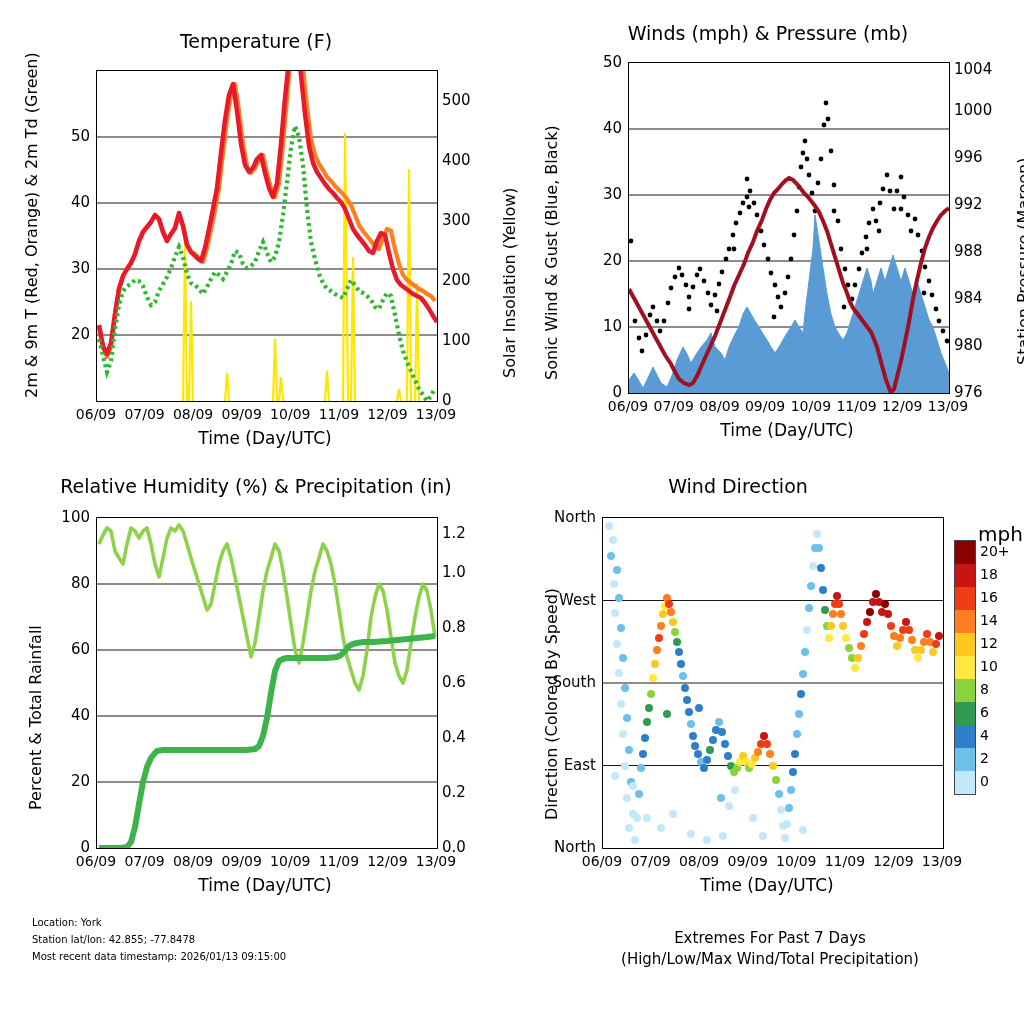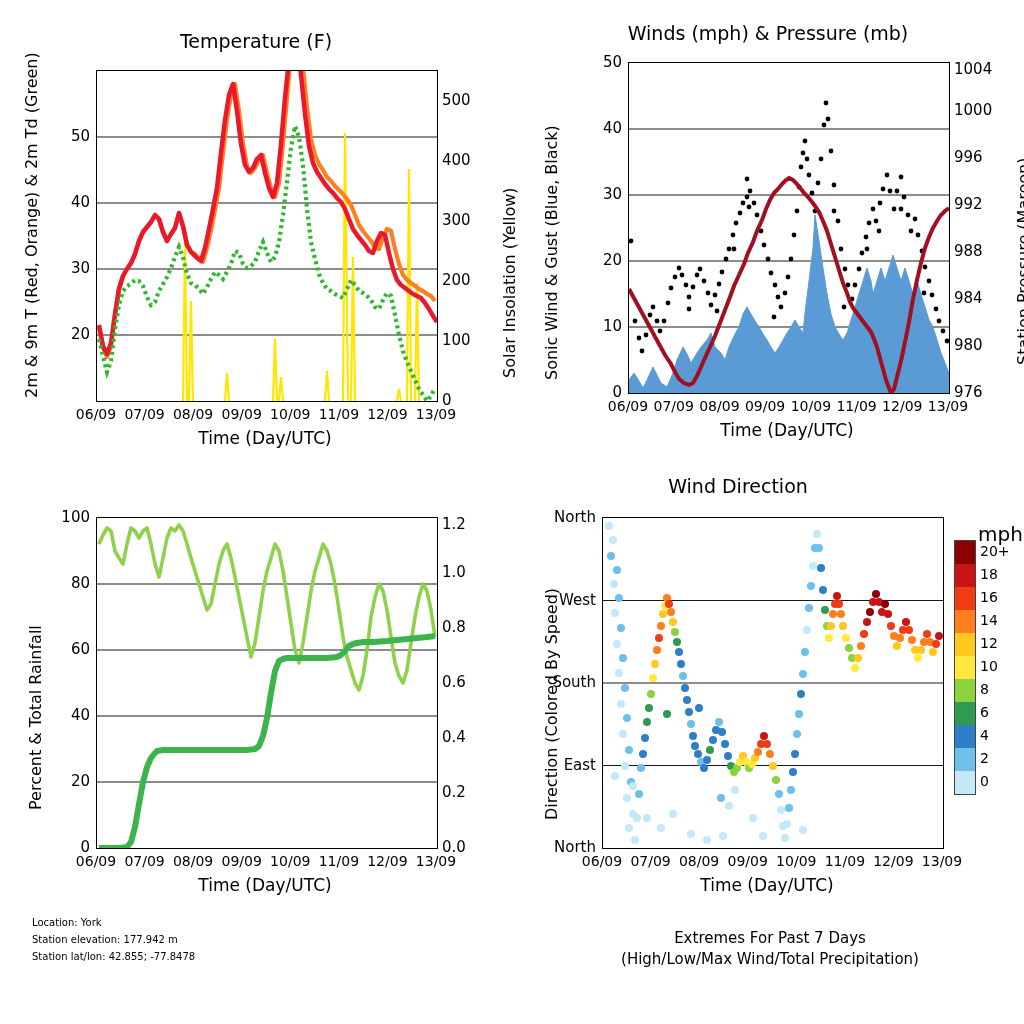--- a/index.html
+++ b/index.html
@@ -269,20 +269,21 @@
     <div class="tickX" style="left:228.6px;">11/09</div>
     <div class="tickX" style="left:274.3px;">12/09</div>
     <div class="tickX" style="left:320px;">13/09</div>
   </div>
   <div class="xlabel" style="top:420px;left:60px;width:430px;">Time (Day/UTC)</div>
   <div class="ylabel left" style="left:30px;top:380px;">Sonic Wind &amp; Gust (Blue, Black)</div>
   <div class="ylabel right" style="left:502px;top:365px;">Station Pressure (Maroon)</div>
 </div>
 
 <div class="panel" style="left:0;top:455px;width:512px;height:460px;">
+  <div class="ptitle" style="top:20px;left:0;">Relative Humidity (%) &amp; Precipitation (in)</div>
   <div class="plotbox" style="left:96px;top:62px;width:340px;height:330px;">
     <svg width="340" height="330" viewBox="0 0 340 330">
       <g stroke="#000" stroke-width="1" opacity=".9">
         <line x1="0" y1="264" x2="340" y2="264"></line>
         <line x1="0" y1="198" x2="340" y2="198"></line>
         <line x1="0" y1="132" x2="340" y2="132"></line>
         <line x1="0" y1="66" x2="340" y2="66"></line>
       </g>
 
       <polyline fill="none" stroke="#8ed14b" stroke-width="3.6" stroke-linejoin="round" points="2,26 6,17 10,10 14,13 18,33 22,40 26,46 30,26 34,10 38,13 42,20 46,13 50,10 54,26 58,46 62,59 66,40 70,20 74,10 78,13 82,7 86,13 90,26 94,40 98,53 102,66 106,79 110,92 114,86 118,66 122,46 126,33 130,26 134,40 138,59 142,79 146,99 150,119 154,139 158,125 162,99 166,73 170,53 174,40 178,26 182,33 186,53 190,79 194,106 198,132 202,145 206,125 210,99 214,73 218,53 222,40 226,26 230,33 234,46 238,66 242,92 246,119 250,139 254,152 258,165 262,172 266,158 270,132 274,99 278,79 282,66 286,73 290,92 294,119 298,145 302,158 306,165 310,152 314,125 318,99 322,79 326,66 330,73 334,92 338,119"></polyline>
@@ -298,21 +299,21 @@
     <div class="tickL" style="top:66px;width:96px;">80</div>
     <div class="tickL" style="top:0px;width:96px;">100</div>
   </div>
   <div style="position:absolute;left:436px;top:62px;width:70px;height:330px;">
     <div class="tickR" style="top:330px;">0.0</div>
     <div class="tickR" style="top:275px;">0.2</div>
     <div class="tickR" style="top:220px;">0.4</div>
     <div class="tickR" style="top:165px;">0.6</div>
     <div class="tickR" style="top:110px;">0.8</div>
     <div class="tickR" style="top:55px;">1.0</div>
-    <div class="tickR" style="top:7px;text-align:center;">1.2</div>
+    <div class="tickR" style="top:16px;text-align:center;">1.2</div>
   </div>
   <div style="position:absolute;left:96px;top:394px;width:340px;">
     <div class="tickX" style="left:0px;">06/09</div>
     <div class="tickX" style="left:48.6px;">07/09</div>
     <div class="tickX" style="left:97.1px;">08/09</div>
     <div class="tickX" style="left:145.7px;">09/09</div>
     <div class="tickX" style="left:194.3px;">10/09</div>
     <div class="tickX" style="left:242.9px;">11/09</div>
     <div class="tickX" style="left:291.4px;">12/09</div>
     <div class="tickX" style="left:340px;">13/09</div>
@@ -540,20 +541,20 @@
     <div class="legend-lab" style="left:26px;top:149px;">8</div>
     <div class="legend-lab" style="left:26px;top:172px;">6</div>
     <div class="legend-lab" style="left:26px;top:195px;">4</div>
     <div class="legend-lab" style="left:26px;top:218px;">2</div>
     <div class="legend-lab" style="left:26px;top:241px;">0</div>
   </div>
 </div>
 
 <div class="footer" style="left:32px;top:914px;">
   <div>Location: York</div>
-  <div>Station elevation: 177.942 m</div>
   <div>Station lat/lon: 42.855; -77.8478</div>
+  <div>Most recent data timestamp: 2026/01/13 09:15:00</div>
 </div>
 
 <div class="extremes" style="left:540px;top:928px;">
   <div>Extremes For Past 7 Days</div>
   <div>(High/Low/Max Wind/Total Precipitation)</div>
 </div>
 
 </body></html>

